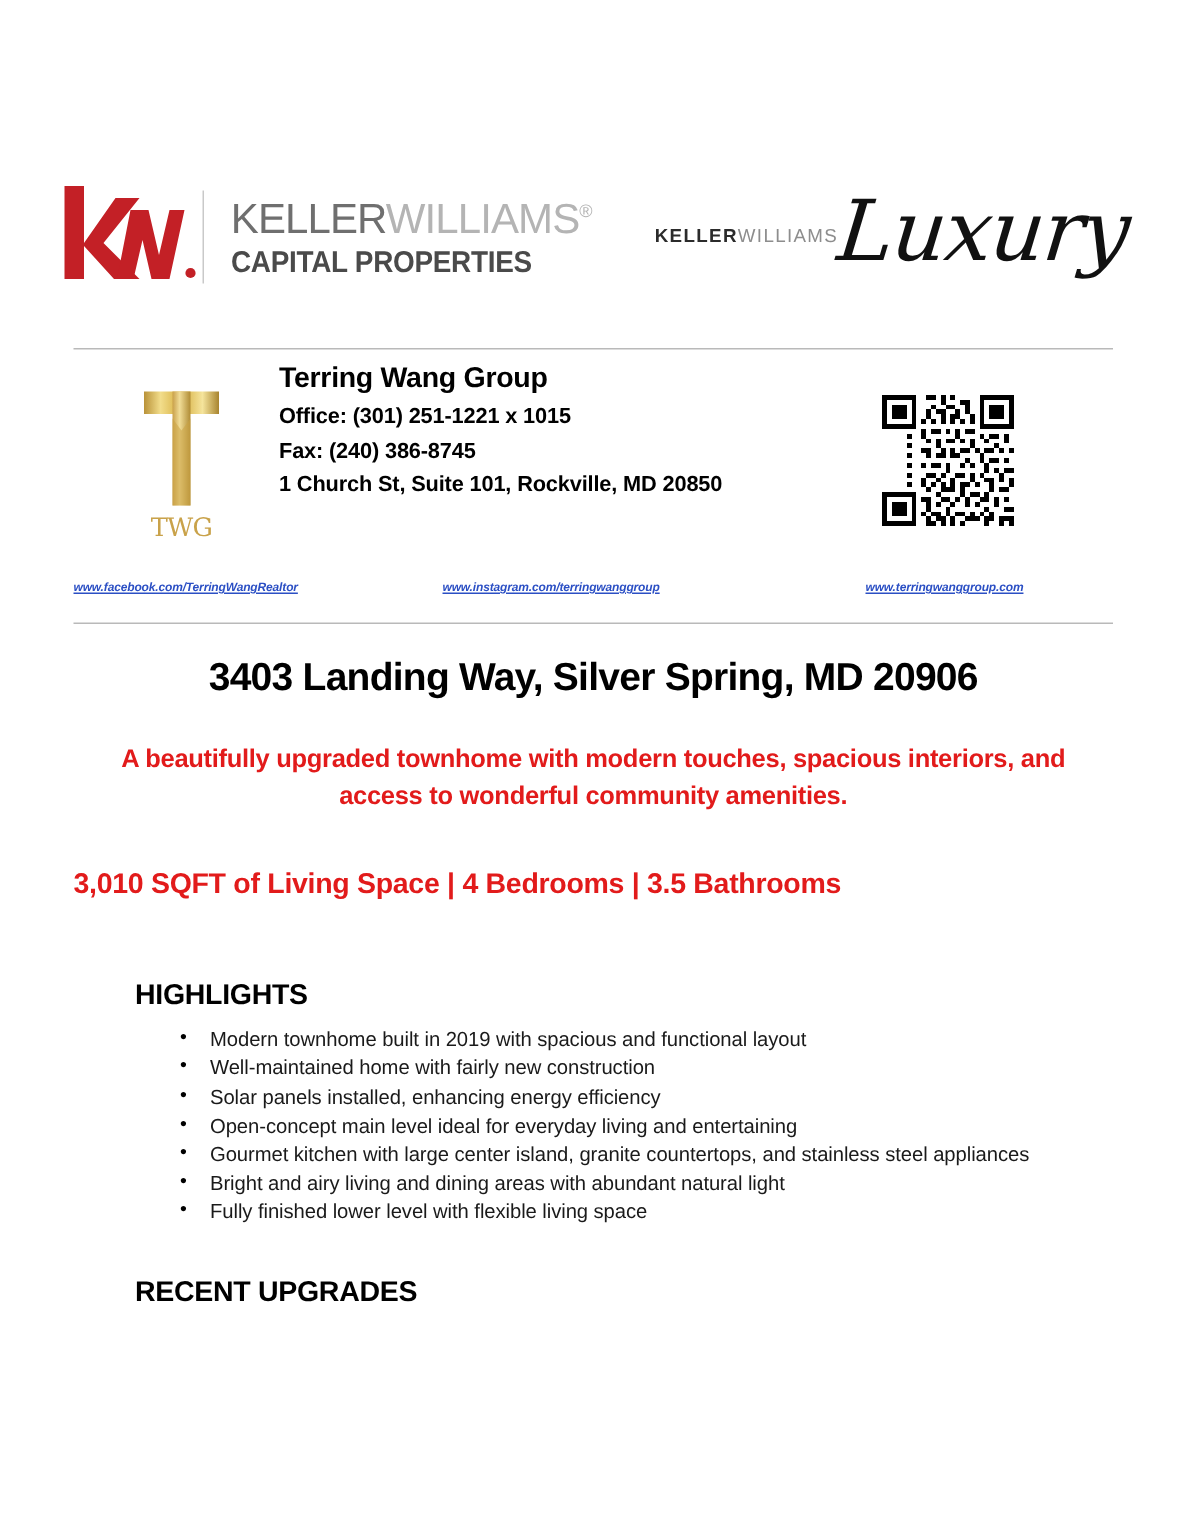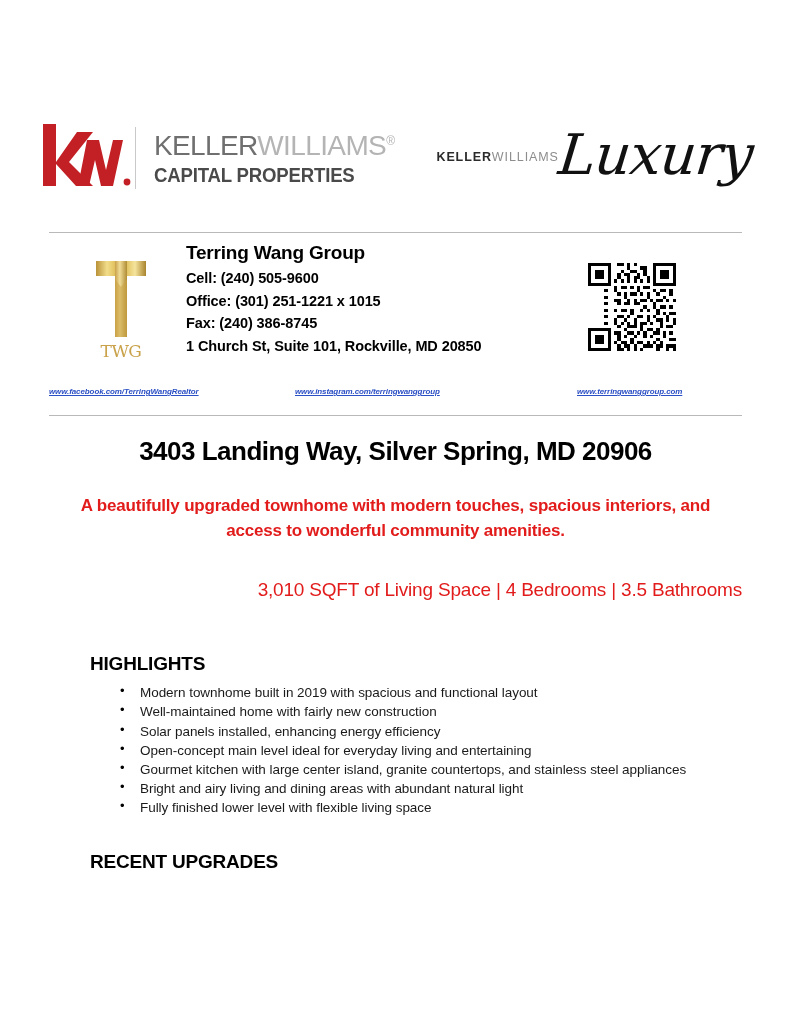--- a/index.html
+++ b/index.html
@@ -217,23 +217,23 @@
     text-align: center;
     font-size: 17px;
     font-weight: 700;
     color: #e21b1b;
     line-height: 1.45;
     margin-top: 27px;
     padding: 0 18px;
     letter-spacing: -0.2px;
   }
   .stats {
-    text-align: right;
+    text-align: left;
     font-size: 19px;
-    font-weight: 400;
+    font-weight: 700;
     color: #e21b1b;
     margin-top: 36px;
     letter-spacing: -0.2px;
   }
 
   .section {
     margin-top: 52px;
     padding-left: 41px;
   }
   .section.upgrades { margin-top: 34px; }
@@ -328,21 +328,20 @@
 
         <rect x="33" y="8" width="12" height="76" fill="url(#goldB)"></rect>
         <polygon points="33,26 39,34 45,26 45,84 33,84" fill="#caa244" opacity="0.55"></polygon>
 
         <text x="39" y="104" font-family="DejaVu Serif, serif" font-size="17" fill="#c9a24a" text-anchor="middle" letter-spacing="-0.5">TWG</text>
       </svg>
     </div>
 
     <div class="agent-info">
       <div class="agent-name">Terring Wang Group</div>
-      <div class="agent-line">Cell: (240) 505-9600</div>
       <div class="agent-line">Office: (301) 251-1221 x 1015</div>
       <div class="agent-line">Fax: (240) 386-8745</div>
       <div class="agent-line">1 Church St, Suite 101, Rockville, MD 20850</div>
     </div>
 
     <div class="qr-code">
       <svg width="94" height="94" viewBox="0 0 29 29" shape-rendering="crispEdges" aria-hidden="true">
         <rect width="29" height="29" fill="#ffffff"></rect>
         <g fill="#000000">
 

